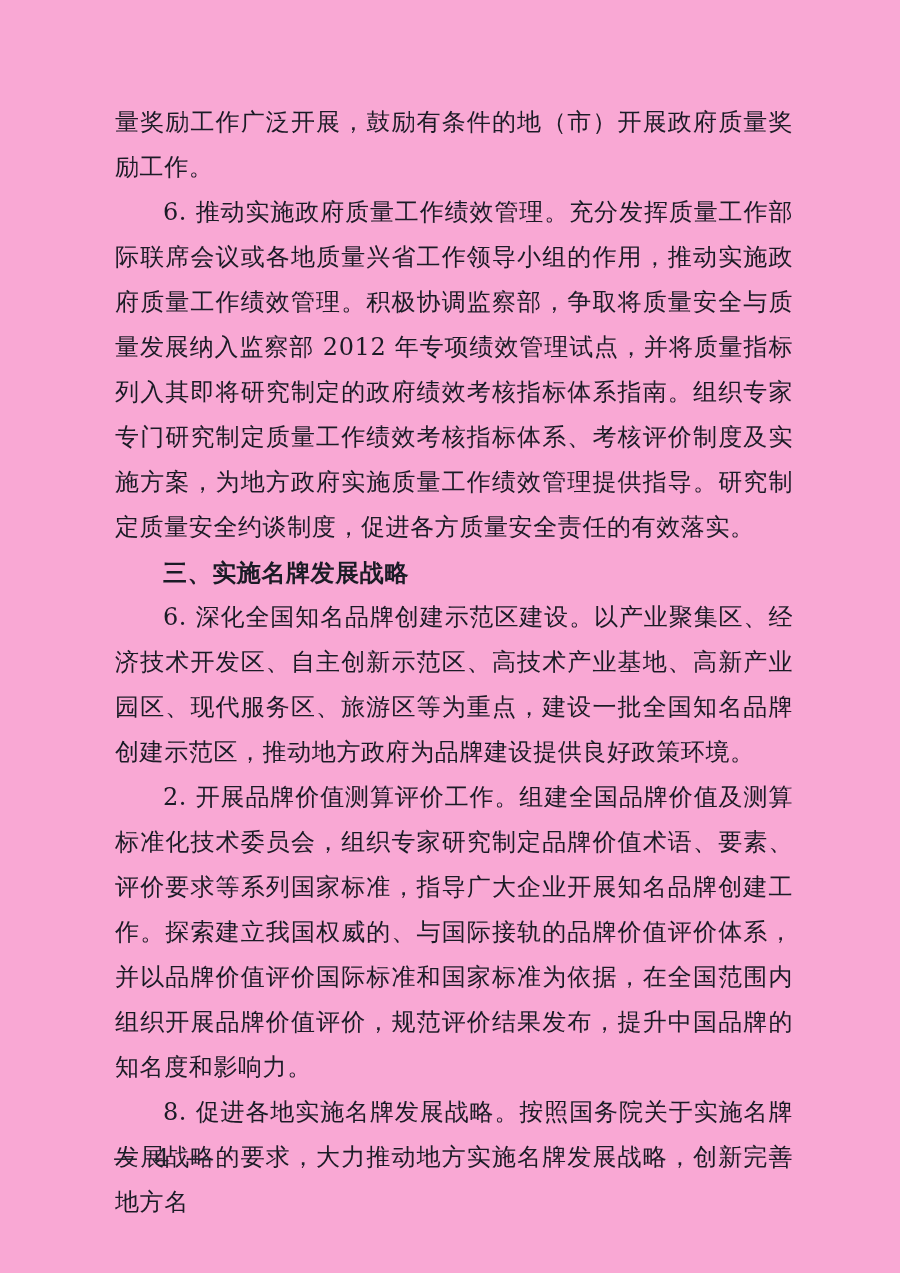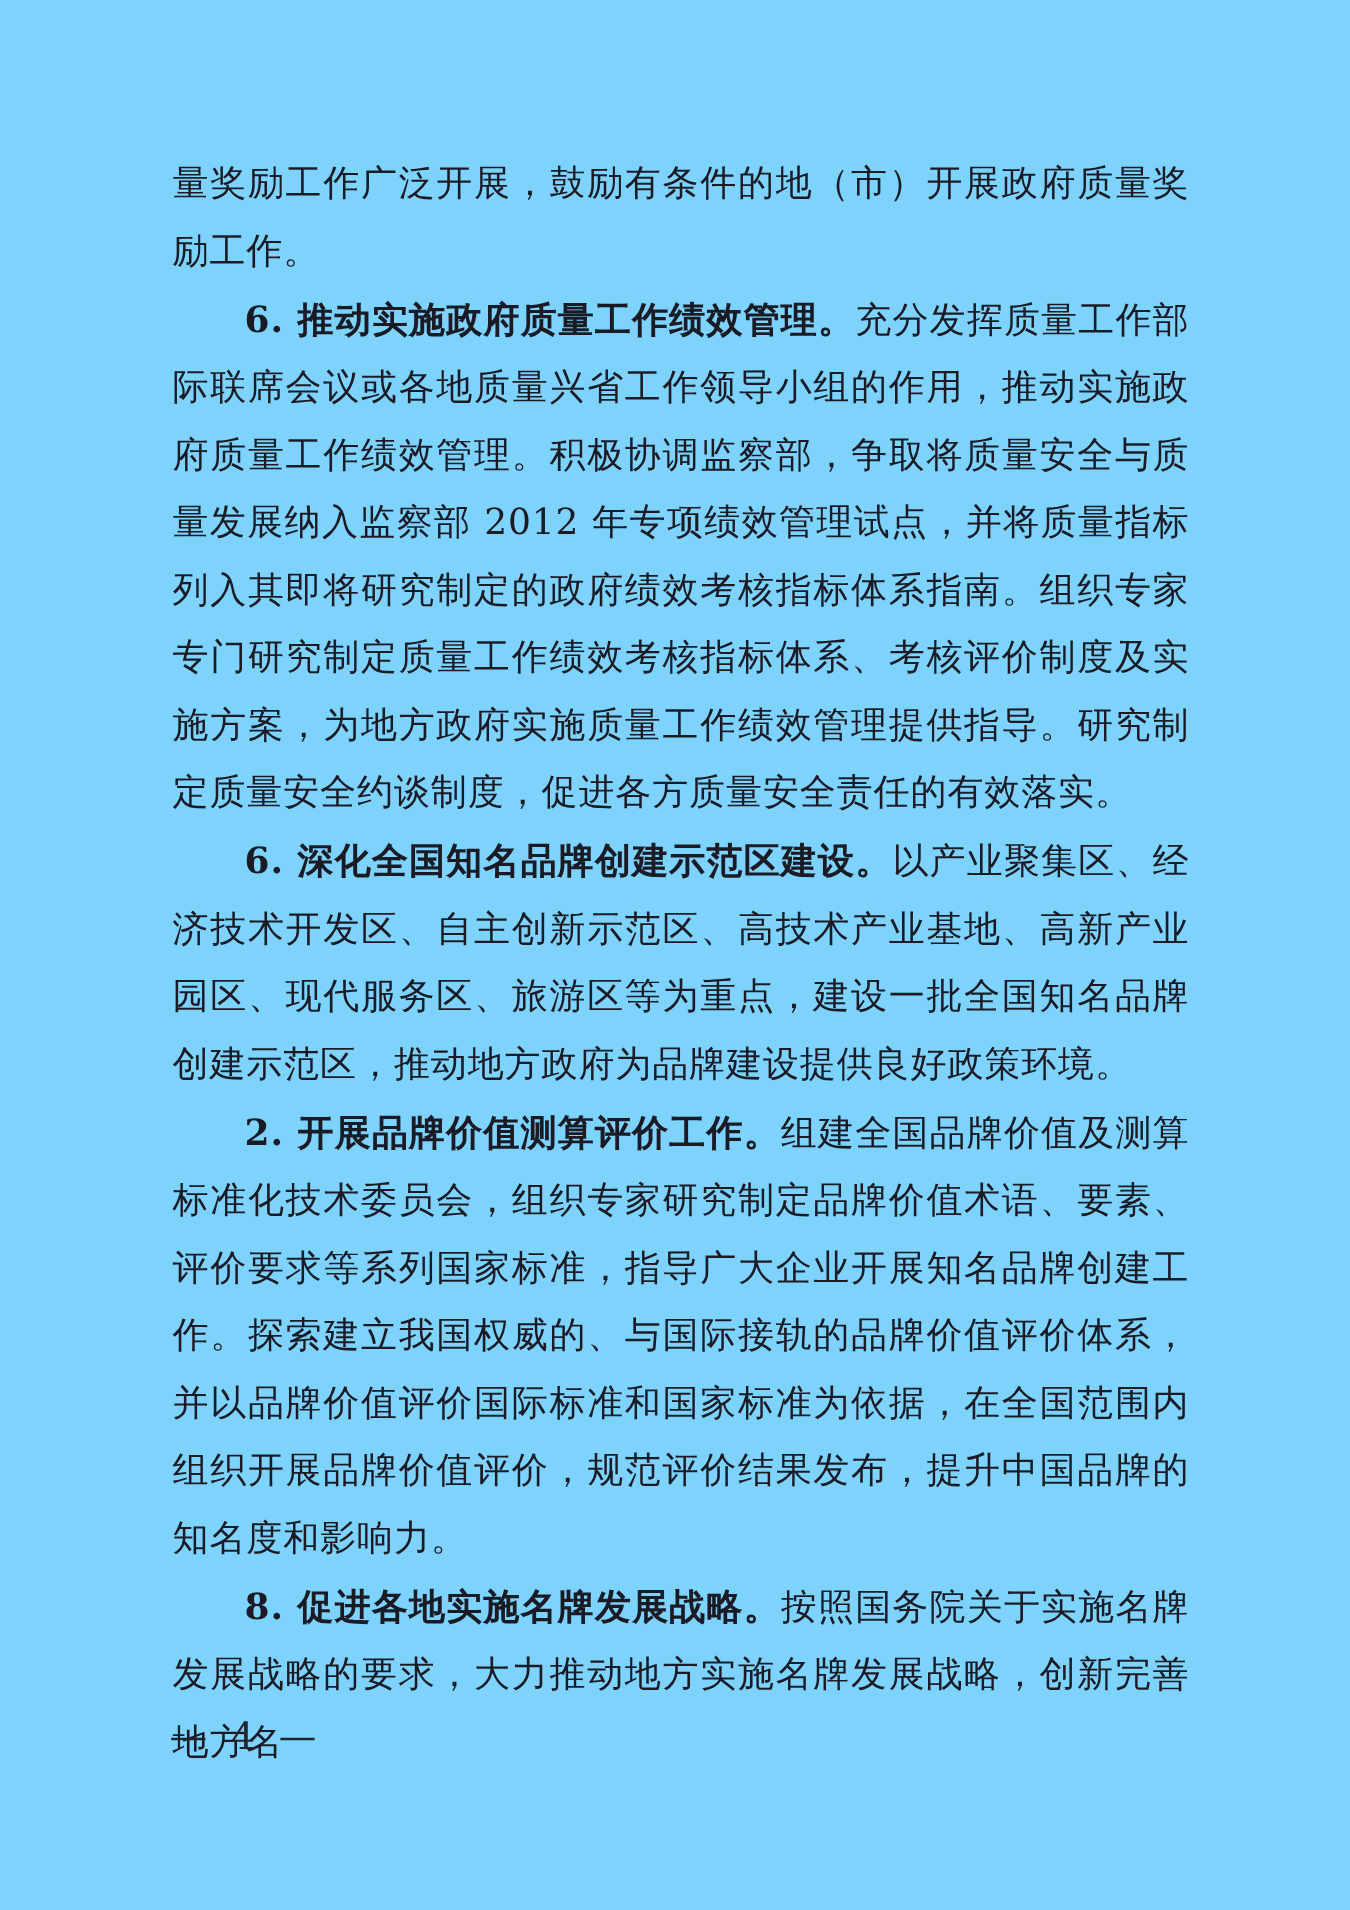--- a/index.html
+++ b/index.html
@@ -4,21 +4,21 @@
 <style>
   html, body {
     margin: 0;
     padding: 0;
     background: #ffffff;
   }
   .page {
     position: relative;
     width: 900px;
     height: 1273px;
-    background: #7dd3fc;
+    background: #f9a8d4;
     overflow: hidden;
     font-family: "DejaVu Serif", "Liberation Serif", serif;
     color: #1b1b26;
     box-sizing: border-box;
   }
   .doc-body {
     position: absolute;
     top: 100px;
     left: 115px;
     width: 678px;
@@ -36,37 +36,38 @@
     text-indent: 2em;
   }
   .para.continuation {
     text-indent: 0;
   }
   .para.heading {
     font-weight: bold;
     text-align: left;
   }
   .para b {
-    font-weight: bold;
+    font-weight: normal;
   }
   .page-number {
     position: absolute;
     left: 113px;
     top: 1143px;
     font-size: 25px;
     letter-spacing: 4px;
     color: #23232e;
     font-family: "DejaVu Serif", "Liberation Serif", serif;
   }
 </style>
 </head>
 <body>
 
 <div class="page">
   <div class="doc-body">
       <p class="para continuation">量奖励工作广泛开展，鼓励有条件的地（市）开展政府质量奖励工作。</p>
       <p class="para numbered"><b>6. 推动实施政府质量工作绩效管理。</b>充分发挥质量工作部际联席会议或各地质量兴省工作领导小组的作用，推动实施政府质量工作绩效管理。积极协调监察部，争取将质量安全与质量发展纳入监察部 2012 年专项绩效管理试点，并将质量指标列入其即将研究制定的政府绩效考核指标体系指南。组织专家专门研究制定质量工作绩效考核指标体系、考核评价制度及实施方案，为地方政府实施质量工作绩效管理提供指导。研究制定质量安全约谈制度，促进各方质量安全责任的有效落实。</p>
+      <p class="para heading">三、实施名牌发展战略</p>
       <p class="para numbered"><b>6. 深化全国知名品牌创建示范区建设。</b>以产业聚集区、经济技术开发区、自主创新示范区、高技术产业基地、高新产业园区、现代服务区、旅游区等为重点，建设一批全国知名品牌创建示范区，推动地方政府为品牌建设提供良好政策环境。</p>
       <p class="para numbered"><b>2. 开展品牌价值测算评价工作。</b>组建全国品牌价值及测算标准化技术委员会，组织专家研究制定品牌价值术语、要素、评价要求等系列国家标准，指导广大企业开展知名品牌创建工作。探索建立我国权威的、与国际接轨的品牌价值评价体系，并以品牌价值评价国际标准和国家标准为依据，在全国范围内组织开展品牌价值评价，规范评价结果发布，提升中国品牌的知名度和影响力。</p>
       <p class="para numbered"><b>8. 促进各地实施名牌发展战略。</b>按照国务院关于实施名牌发展战略的要求，大力推动地方实施名牌发展战略，创新完善地方名</p>
     </div>
   <div class="page-number">— 4 —</div>
 </div>
 
 </body></html>

